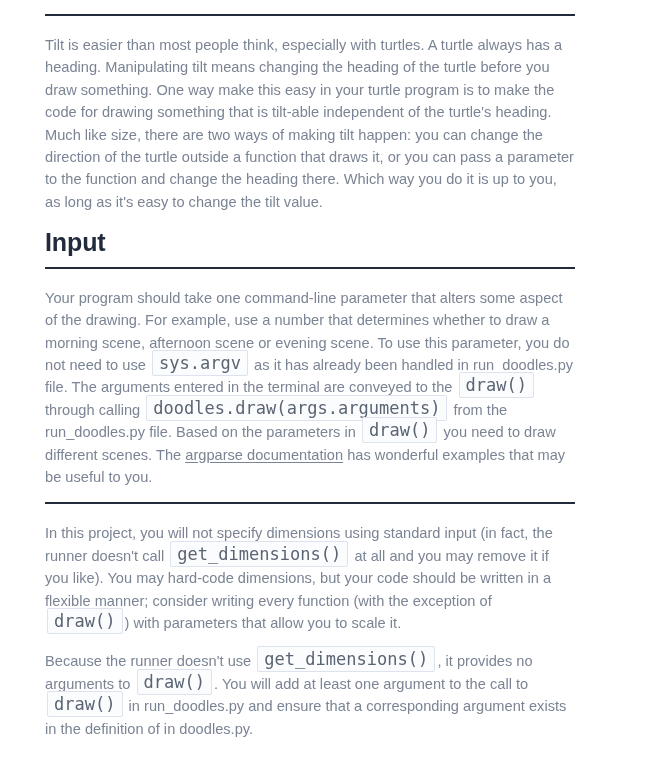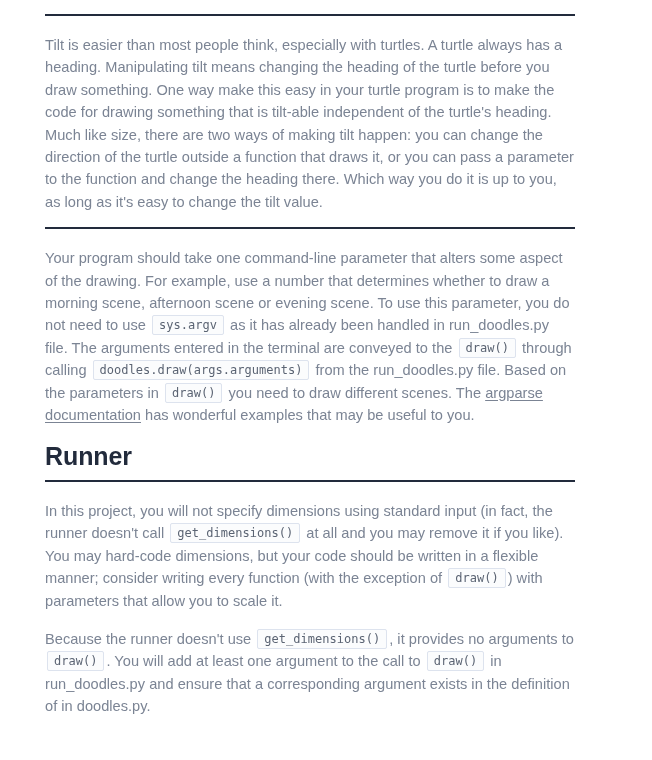--- a/index.html
+++ b/index.html
@@ -40,21 +40,21 @@
     line-height: 22.4px;
     color: #7b8494;
     margin: 5px 0 16px 0;
     letter-spacing: 0.02px;
   }
   p.body-text:last-child {
     margin-bottom: 0;
   }
   code.inline-code {
     font-family: "DejaVu Sans Mono", "Liberation Mono", monospace;
-    font-size: 12px;
+    font-size: 17px;
     color: #5b6473;
     background: #fbfcfd;
     border: 1px solid #dde3ee;
     border-radius: 2px;
     padding: 2px 6px 2px 6px;
     margin: 0 2px;
     white-space: nowrap;
     line-height: 1;
     vertical-align: 1px;
   }
@@ -73,24 +73,24 @@
 <body>
 
 <div class="page">
 
   <div class="section sec-tilt">
     <hr class="heading-rule">
     <p class="body-text">Tilt is easier than most people think, especially with turtles. A turtle always has a heading. Manipulating tilt means changing the heading of the turtle before you draw something. One way make this easy in your turtle program is to make the code for drawing something that is tilt-able independent of the turtle's heading. Much like size, there are two ways of making tilt happen: you can change the direction of the turtle outside a function that draws it, or you can pass a parameter to the function and change the heading there. Which way you do it is up to you, as long as it's easy to change the tilt value.</p>
   </div>
 
   <div class="section sec-input">
+    <h2 class="section-heading">Input</h2>
     <hr class="heading-rule">
     <p class="body-text">Your program should take one command-line parameter that alters some aspect of the drawing. For example, use a number that determines whether to draw a morning scene, afternoon scene or evening scene. To use this parameter, you do not need to use <code class="inline-code">sys.argv</code> as it has already been handled in run_doodles.py file. The arguments entered in the terminal are conveyed to the <code class="inline-code">draw()</code> through calling <code class="inline-code">doodles.draw(args.arguments)</code> from the run_doodles.py file. Based on the parameters in <code class="inline-code">draw()</code> you need to draw different scenes. The <a class="doc-link" href="#">argparse documentation</a> has wonderful examples that may be useful to you.</p>
   </div>
 
   <div class="section sec-runner">
-    <h2 class="section-heading">Runner</h2>
     <hr class="heading-rule">
     <p class="body-text">In this project, you will not specify dimensions using standard input (in fact, the runner doesn't call <code class="inline-code">get_dimensions()</code> at all and you may remove it if you like). You may hard-code dimensions, but your code should be written in a flexible manner; consider writing every function (with the exception of <code class="inline-code">draw()</code>) with parameters that allow you to scale it.</p>
     <p class="body-text">Because the runner doesn't use <code class="inline-code">get_dimensions()</code>, it provides no arguments to <code class="inline-code">draw()</code>. You will add at least one argument to the call to <code class="inline-code">draw()</code> in run_doodles.py and ensure that a corresponding argument exists in the definition of  in doodles.py.</p>
   </div>
 
 </div>
 
 </body></html>

